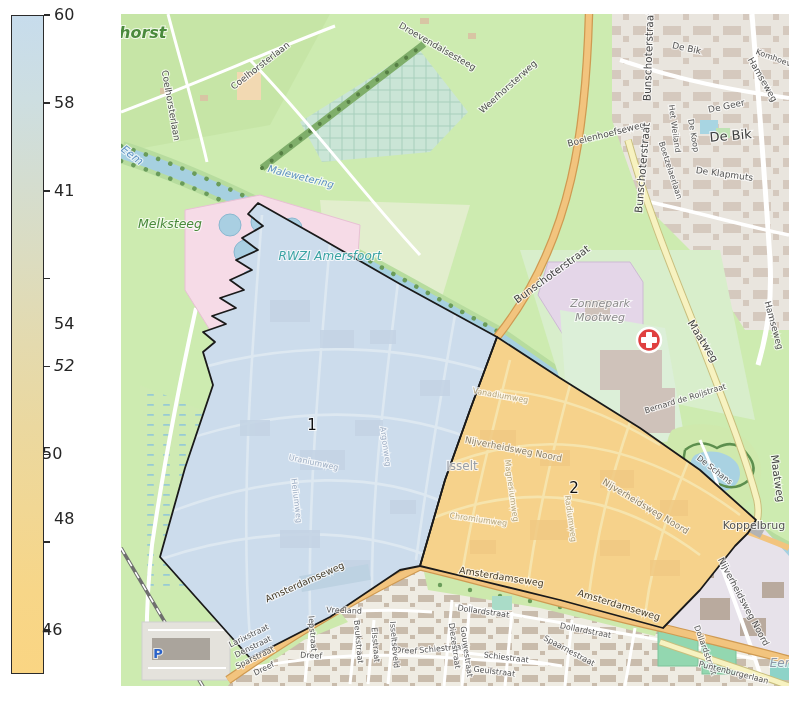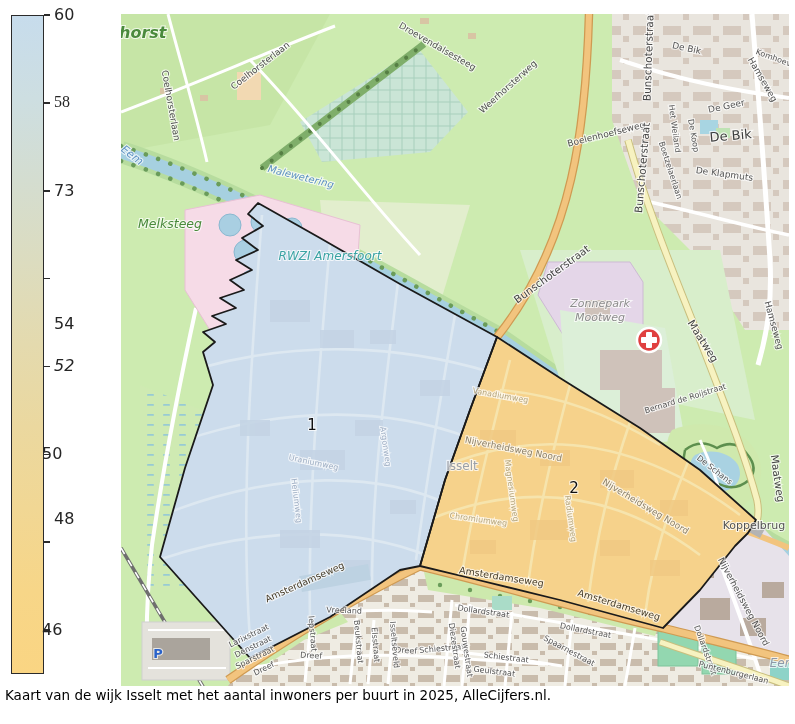--- a/index.html
+++ b/index.html
@@ -40,23 +40,23 @@
 <body>
 
 <div id="stage">
 
   <div>
     <div id="colorbar" style="background: linear-gradient(rgb(199, 220, 236), rgb(205, 222, 225), rgb(212, 221, 208), rgb(220, 220, 191), rgb(228, 218, 174), rgb(235, 216, 159), rgb(241, 215, 148), rgb(247, 214, 136), rgb(250, 213, 131));"></div>
     <div id="cbticks">
         <div class="cb-tick" style="left: 44px; top: 14.2px;"></div>
         <div class="cb-label" style="left: 54px; top: 5px;">60</div>
         <div class="cb-tick" style="left: 44px; top: 102.06px;"></div>
-        <div class="cb-label" style="left: 54px; top: 92.86px; font-family: Liberation Serif, serif;">58</div>
+        <div class="cb-label" style="left: 54px; top: 92.86px;">58</div>
         <div class="cb-tick" style="left: 44px; top: 189.92px;"></div>
-        <div class="cb-label" style="left: 54px; top: 180.72px;">73</div>
+        <div class="cb-label" style="left: 54px; top: 180.72px;">41</div>
         <div class="cb-tick" style="left: 44px; top: 277.78px;"></div>
         <div class="cb-label" style="left: 54px; top: 268.58px; margin-top: 45px;">54</div>
         <div class="cb-tick" style="left: 44px; top: 365.64px;"></div>
         <div class="cb-label" style="left: 54px; top: 356.44px; font-style: italic;">52</div>
         <div class="cb-tick" style="left: 44px; top: 453.5px;"></div>
         <div class="cb-label" style="left: 42px; top: 444.3px;">50</div>
         <div class="cb-tick" style="left: 44px; top: 541.36px;"></div>
         <div class="cb-label" style="left: 54px; top: 509px;">48</div>
         <div class="cb-tick" style="left: 44px; top: 629.22px;"></div>
         <div class="cb-label" style="left: 42px; top: 620.02px;">46</div>
@@ -371,15 +371,14 @@
           <text x="568" y="653" transform="rotate(28 568 653)" class="lbl road-sm">Spaarnestraat</text>
           <text x="452" y="646" transform="rotate(82 452 646)" class="lbl road-sm">Diezestraat</text>
           <text x="464" y="652" transform="rotate(82 464 652)" class="lbl road-sm">Gouwestraat</text>
           <text x="733" y="675" transform="rotate(14 733 675)" class="lbl road-sm">Puntenburgerlaan</text>
           <text x="158" y="658" class="lbl parking">P</text>
         </g>
     </g>
   </svg>
 
   <div id="caption">
-    <div>Kaart van de wijk Isselt met het aantal inwoners per buurt in 2025, AlleCijfers.nl.</div>
   </div>
 </div>
 
 </body></html>

